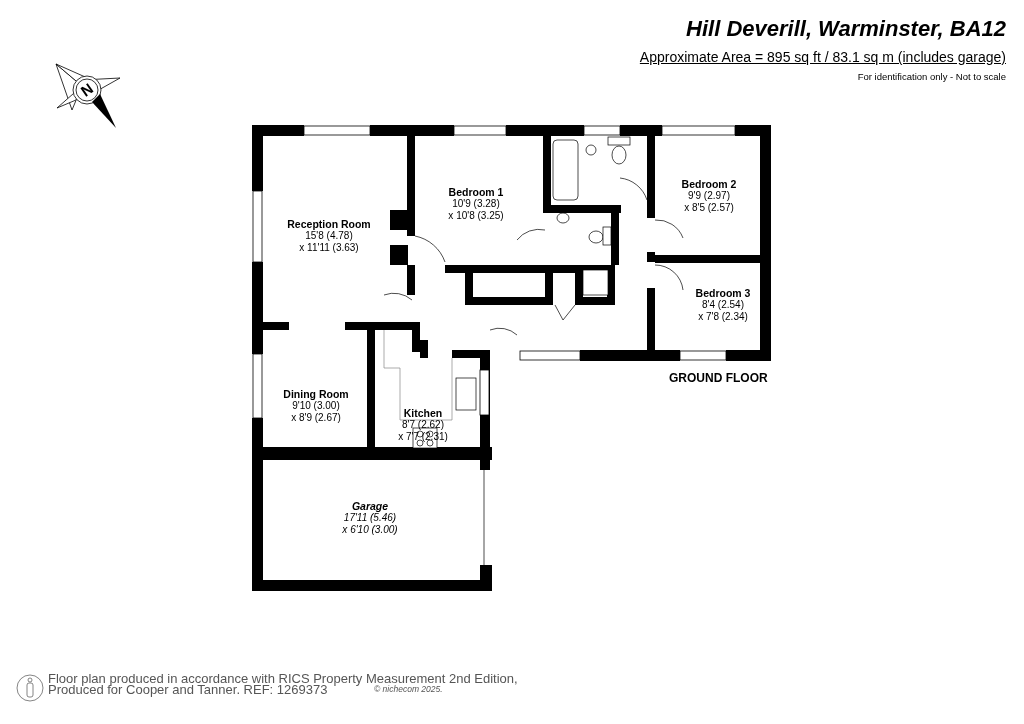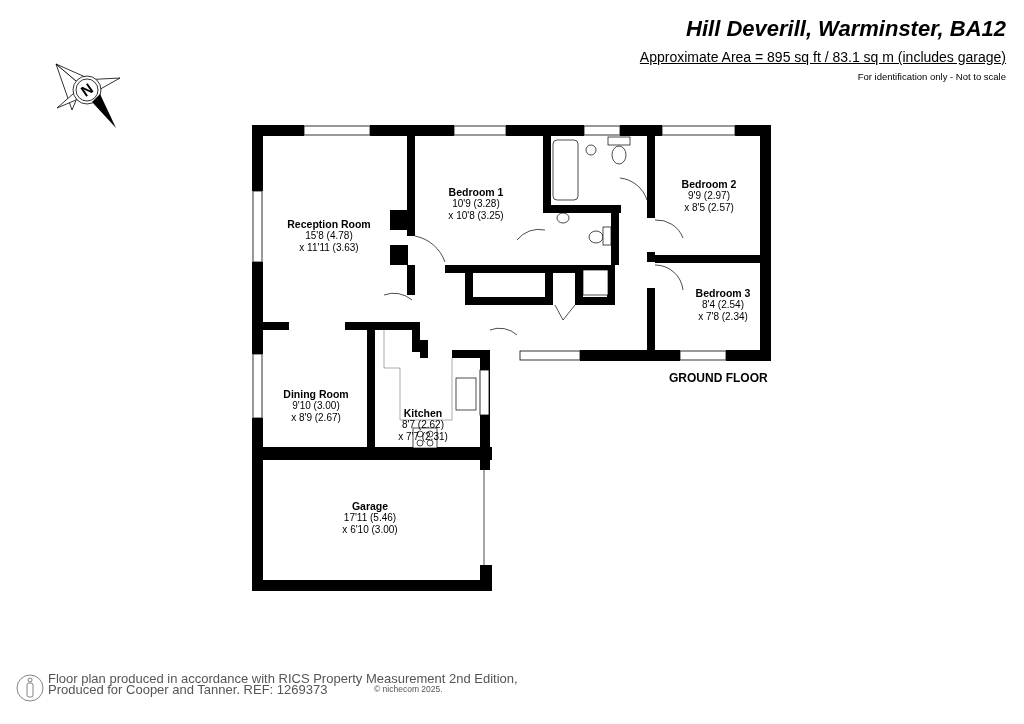--- a/index.html
+++ b/index.html
@@ -7,21 +7,21 @@
   .title { position:absolute; right:18px; top:16px; font-size:22px; font-weight:bold; white-space:nowrap;font-style:italic; }
   .area { position:absolute; right:18px; top:49px; font-size:14px; white-space:nowrap;text-decoration:underline; }
   .note { position:absolute; right:18px; top:71px; font-size:9.5px; white-space:nowrap;padding-left:16px; }
   .compass { position:absolute; left:52px; top:50px; }
   .plan { position:absolute; left:0; top:0; }
   .label { position:absolute; text-align:center; font-size:10px; line-height:12px; white-space:nowrap; transform:translateX(-50%); }
   .label .name { font-weight:bold; font-size:10.5px; }
   .floor-label { position:absolute; left:669px; top:371px; font-weight:bold; font-size:12px; }
   .footer { position:absolute; left:48px; top:673px; font-size:13px; line-height:11px; color:#555; white-space:nowrap; }
   .footer-icon { position:absolute; left:16px; top:673px; }
-  .copyright { position:absolute; left:374px; top:684px; font-size:8.5px; color:#555; }
+  .copyright { position:absolute; left:374px; top:684px; font-size:8.5px; color:#555;font-style:italic; }
 </style>
 </head>
 <body>
 
 <div class="title">Hill Deverill, Warminster, BA12</div>
 <div class="area">Approximate Area = 895 sq ft / 83.1 sq m (includes garage)</div>
 <div class="note">For identification only - Not to scale</div>
 
 <svg class="compass" width="70" height="80" viewBox="0 0 70 80">
   <g stroke="#000" stroke-width="0.8" fill="none">
@@ -153,21 +153,21 @@
 <div class="label" style="left:316px;top:388px;">
   <div class="name">Dining Room</div>
   <div>9'10 (3.00)</div>
   <div>x 8'9 (2.67)</div>
 </div>
 <div class="label" style="left:423px;top:383px;margin-top:24px;">
   <div class="name">Kitchen</div>
   <div>8'7 (2.62)</div>
   <div>x 7'7 (2.31)</div>
 </div>
-<div class="label" style="left:370px;top:500px;">
+<div class="label" style="left:370px;top:500px;font-style:italic;">
   <div class="name">Garage</div>
   <div>17'11 (5.46)</div>
   <div>x 6'10 (3.00)</div>
 </div>
 
 <div class="floor-label">GROUND FLOOR</div>
 
 <svg class="footer-icon" width="28" height="30" viewBox="0 0 28 30">
   <circle cx="14" cy="15" r="13" fill="none" stroke="#666" stroke-width="0.8"></circle>
   <circle cx="14" cy="7" r="2" fill="none" stroke="#666" stroke-width="0.8"></circle>

